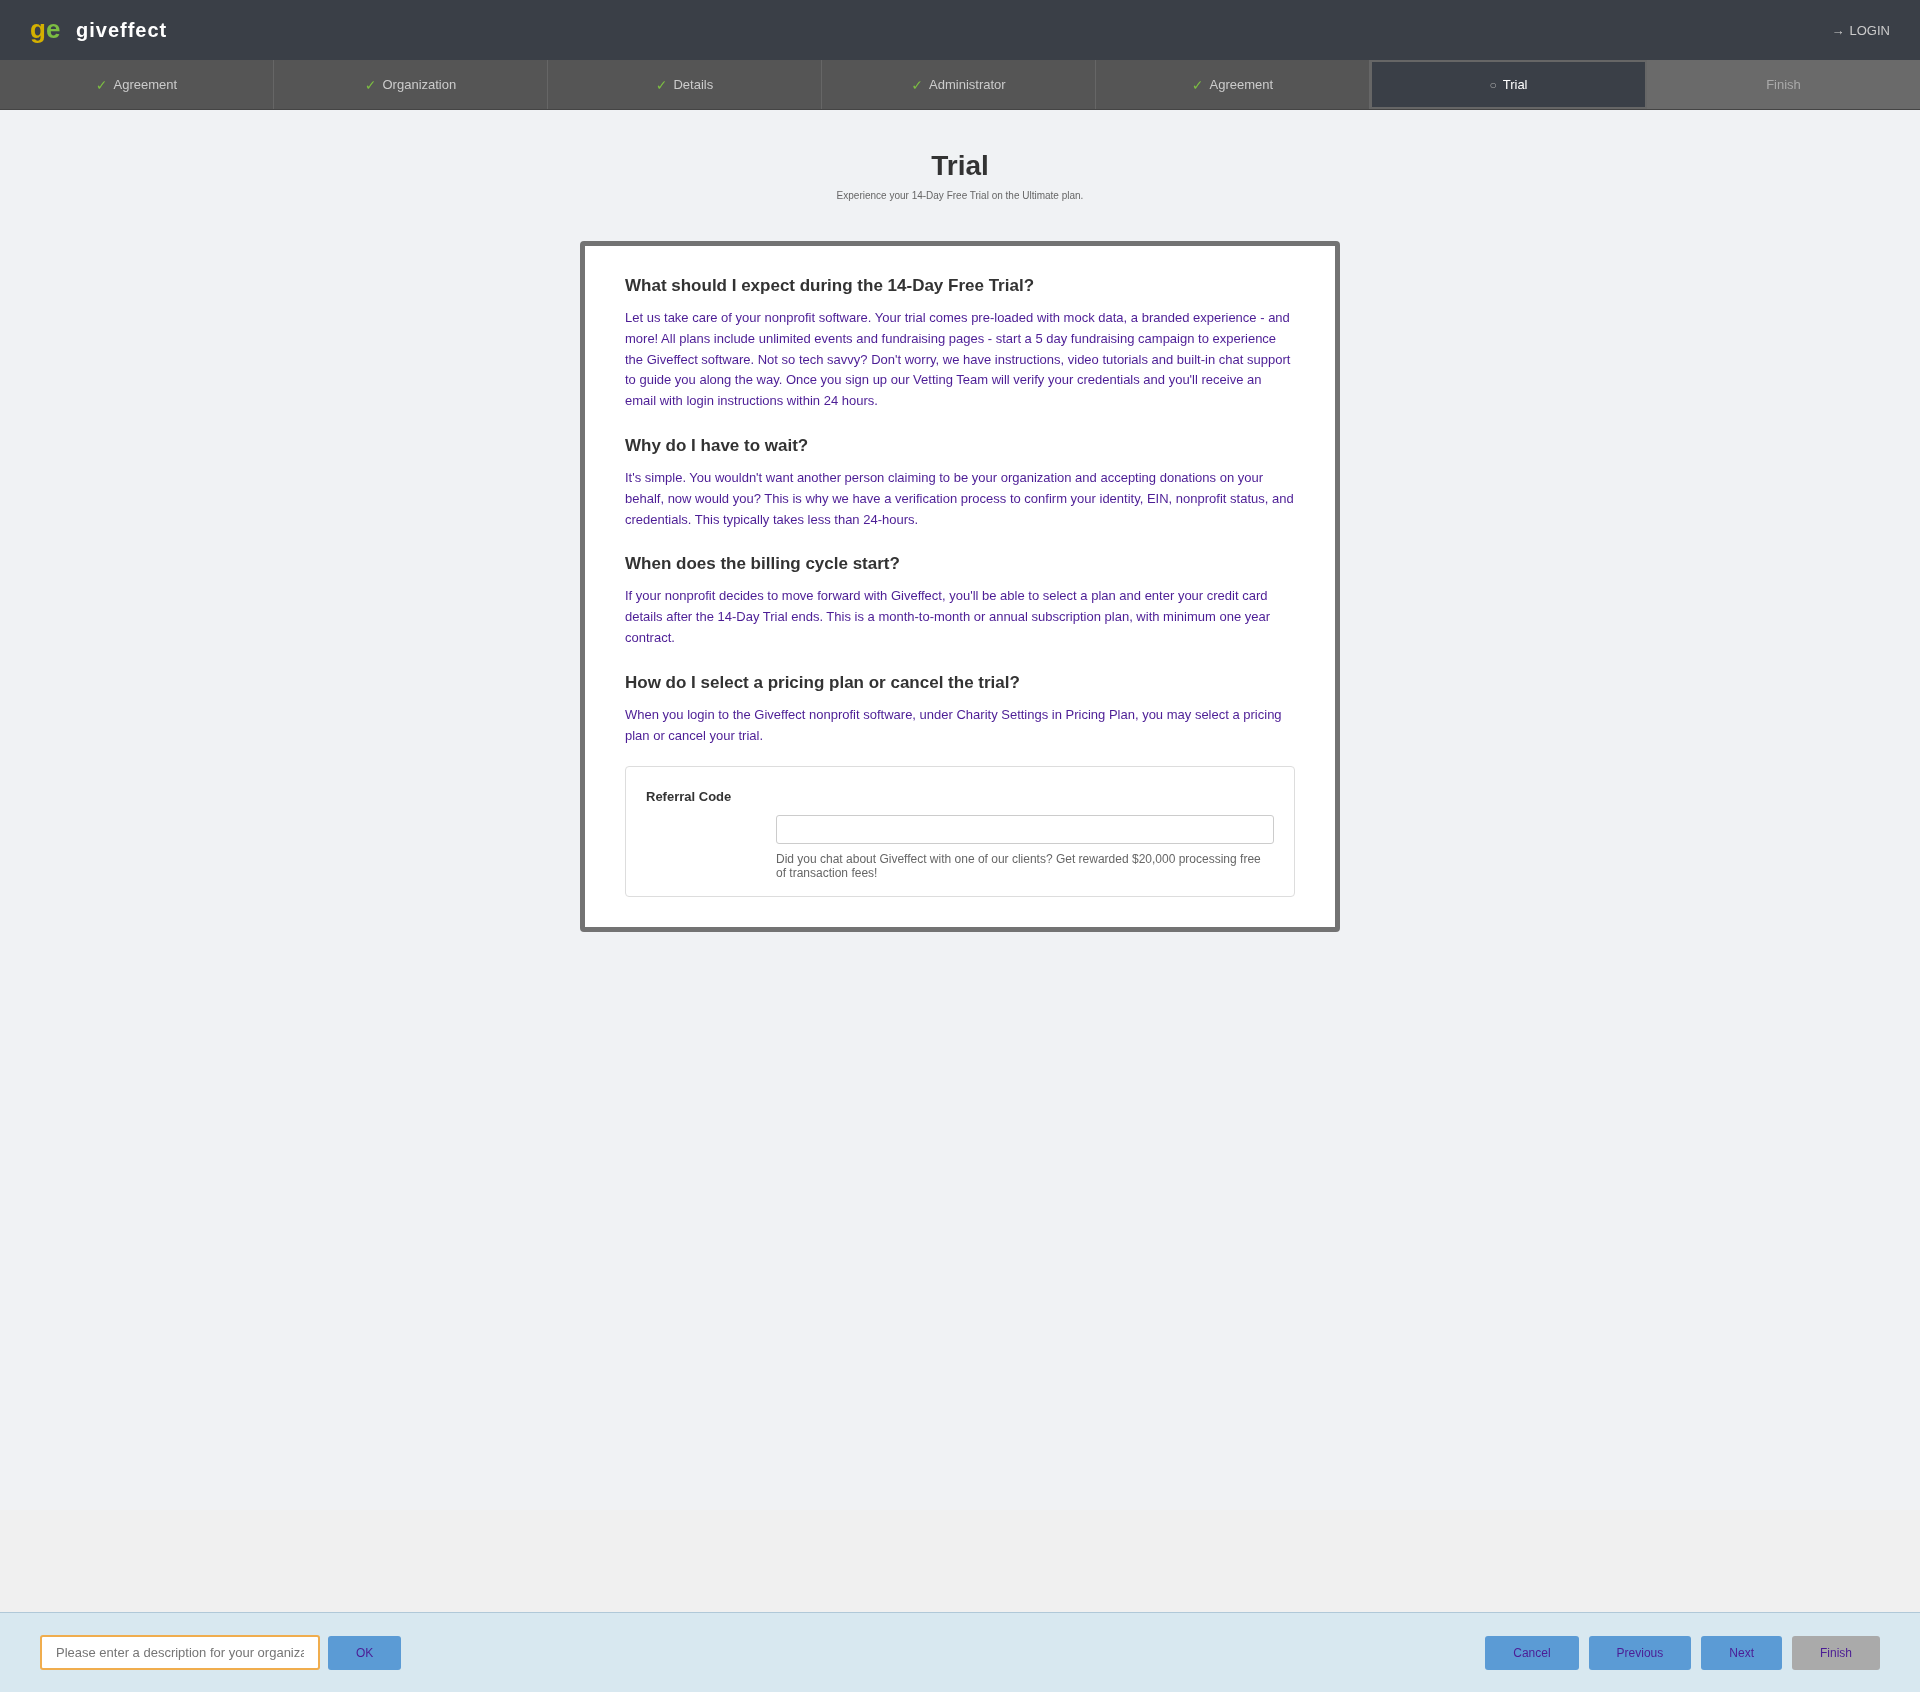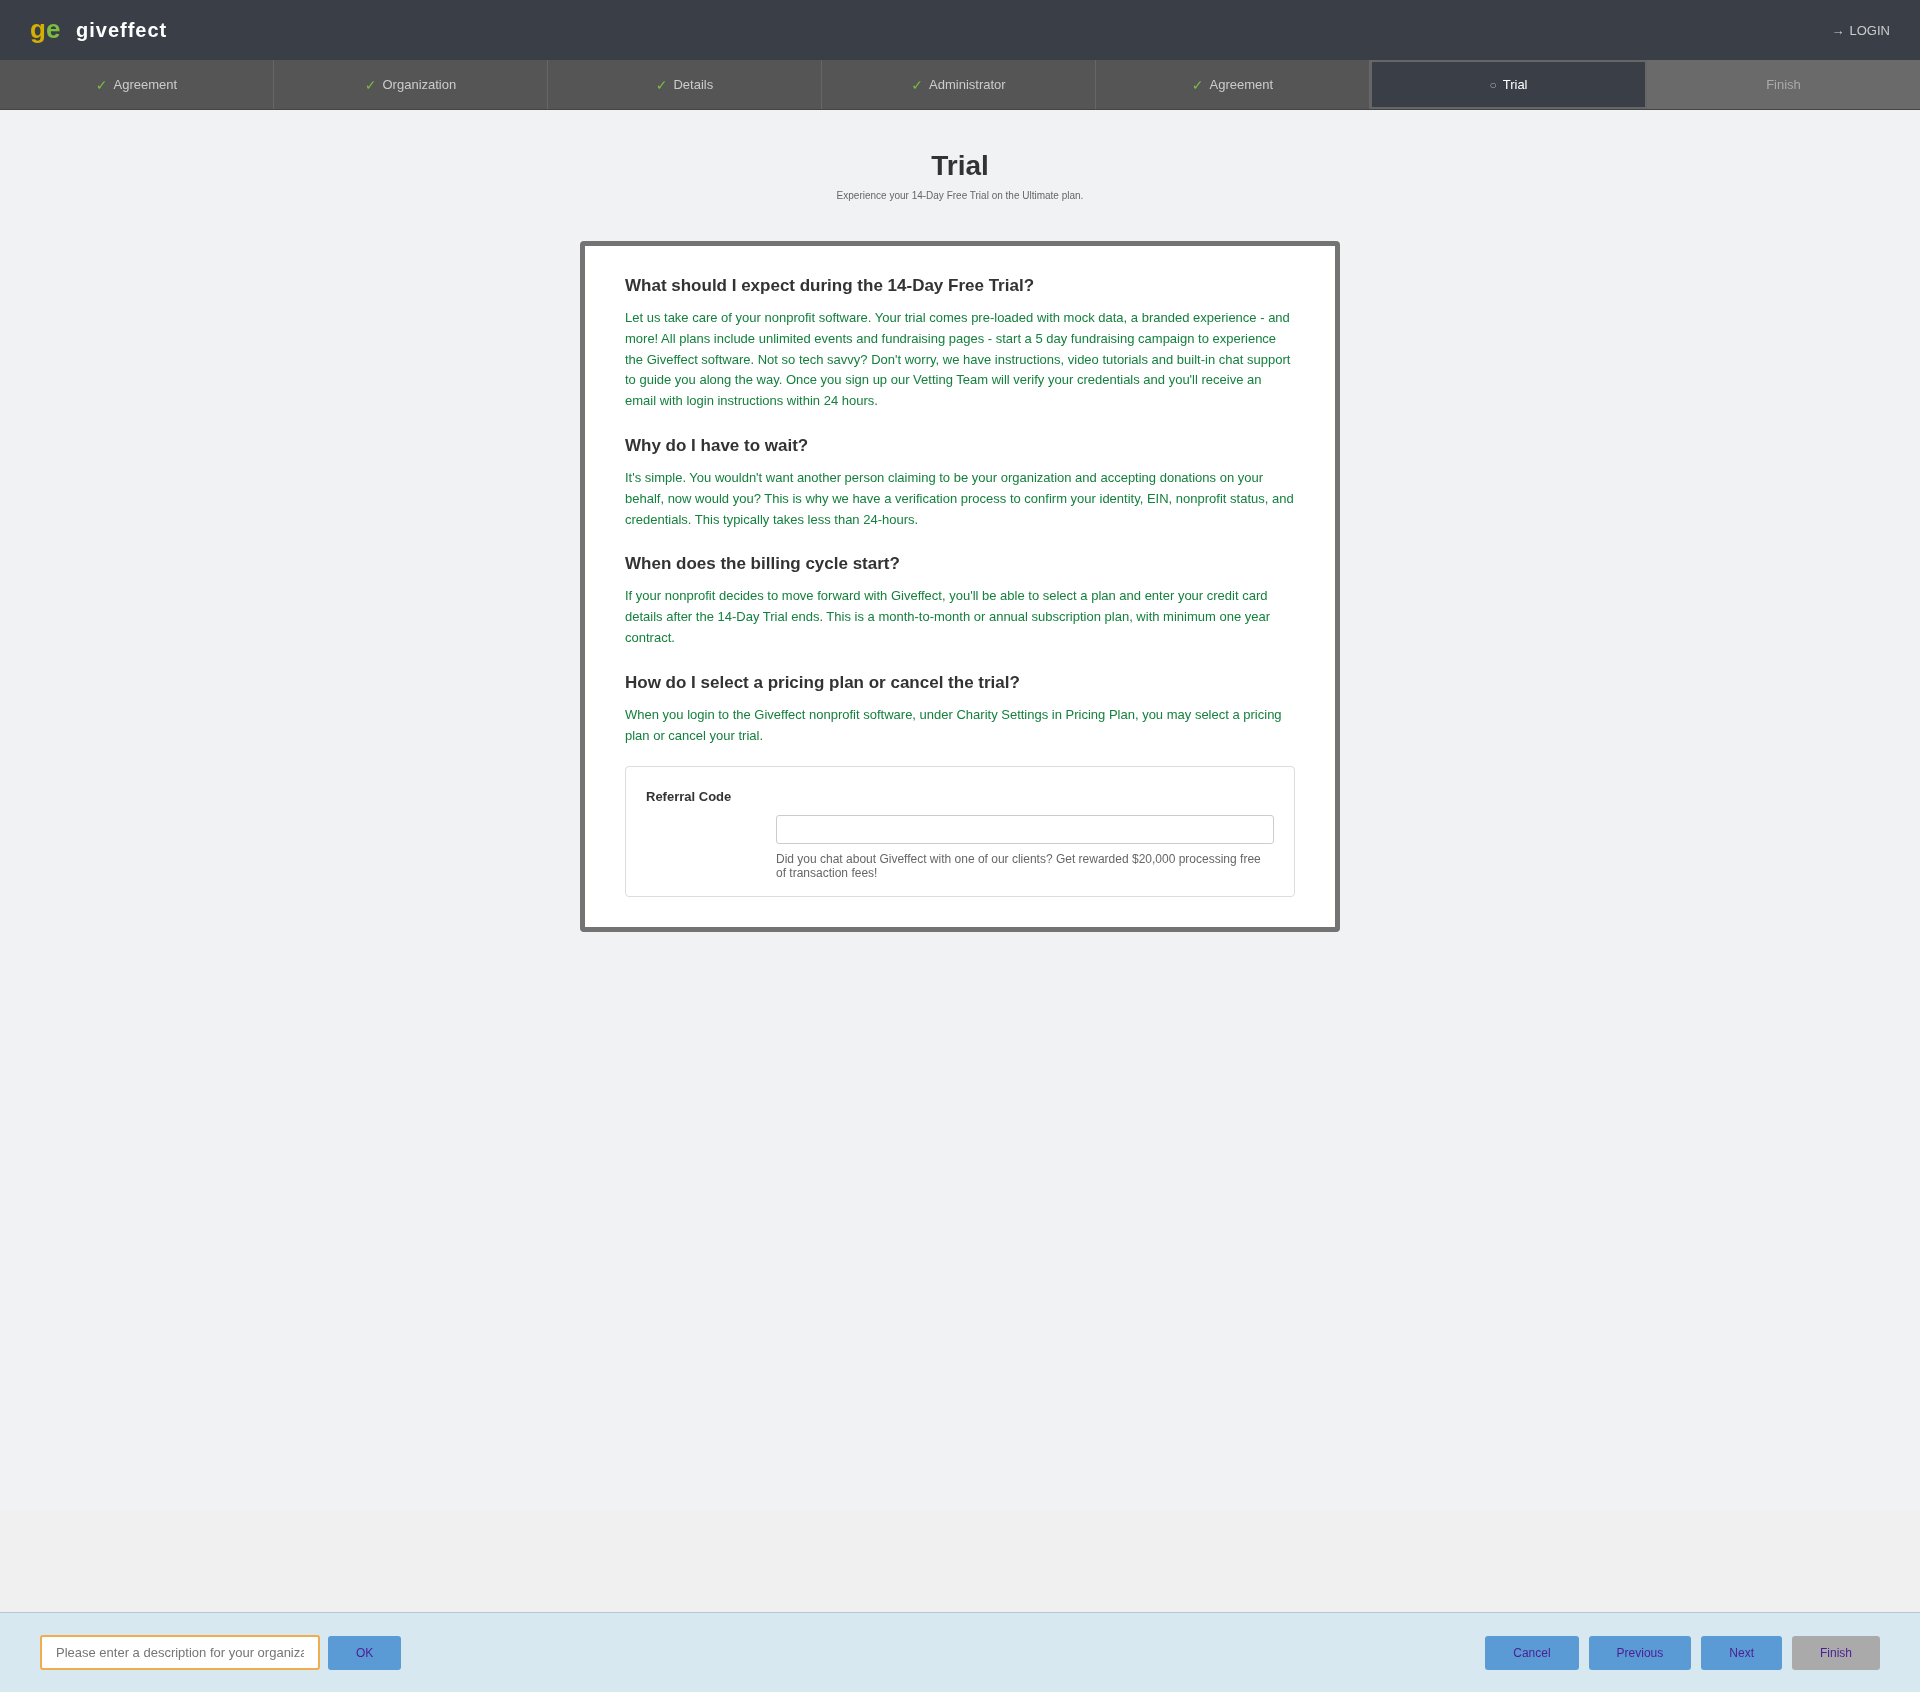--- a/index.html
+++ b/index.html
@@ -98,21 +98,21 @@
       font-weight: bold;
       color: #333;
       margin-bottom: 12px;
       margin-top: 24px;
     }
     .section-title:first-child { margin-top: 0; }
 
     .section-text {
       font-size: 13px;
       line-height: 1.6;
-      color: #15803d;
+      color: #4c1d95;
       margin-bottom: 16px;
     }
 
     .referral-section {
       border: 1px solid #ddd;
       border-radius: 4px;
       padding: 16px 20px;
       margin-top: 20px;
       display: flex;
       align-items: flex-start;

